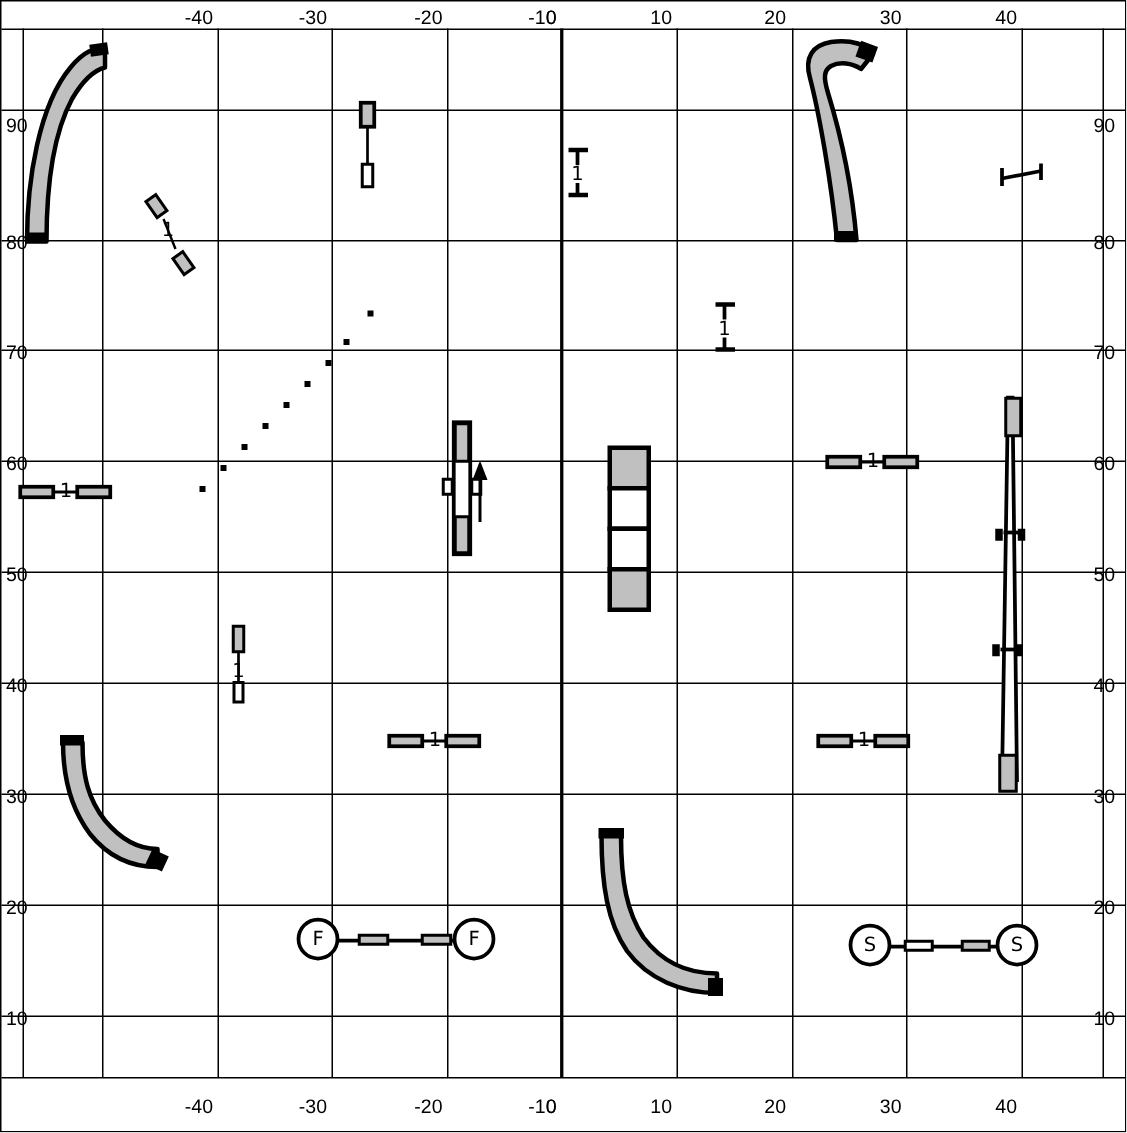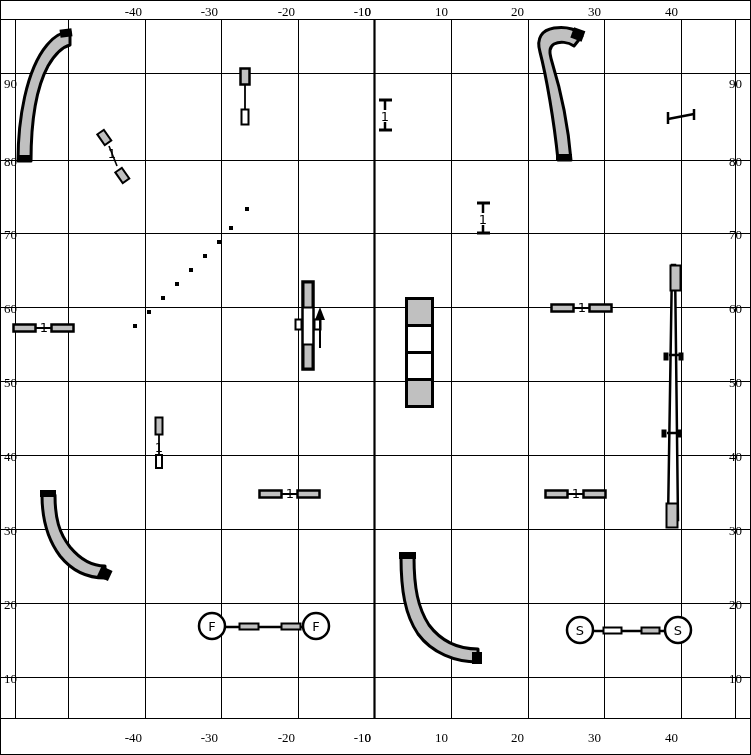--- a/index.html
+++ b/index.html
@@ -20,21 +20,21 @@
   #plot-svg {
     position: absolute;
     left: 0;
     top: 0;
     width: 751px;
     height: 755px;
     display: block;
   }
   .axis-label {
     position: absolute;
-    font-family: Liberation Serif, serif;
+    font-family: Liberation Sans, sans-serif;
     font-size: 13px;
     color: #000000;
     line-height: 13px;
     white-space: nowrap;
     user-select: none;
   }
   .axis-label.top    { text-align: right; }
   .axis-label.bottom { text-align: right; }
   .axis-label.left   { text-align: left;  }
   .axis-label.right  { text-align: left;  }

